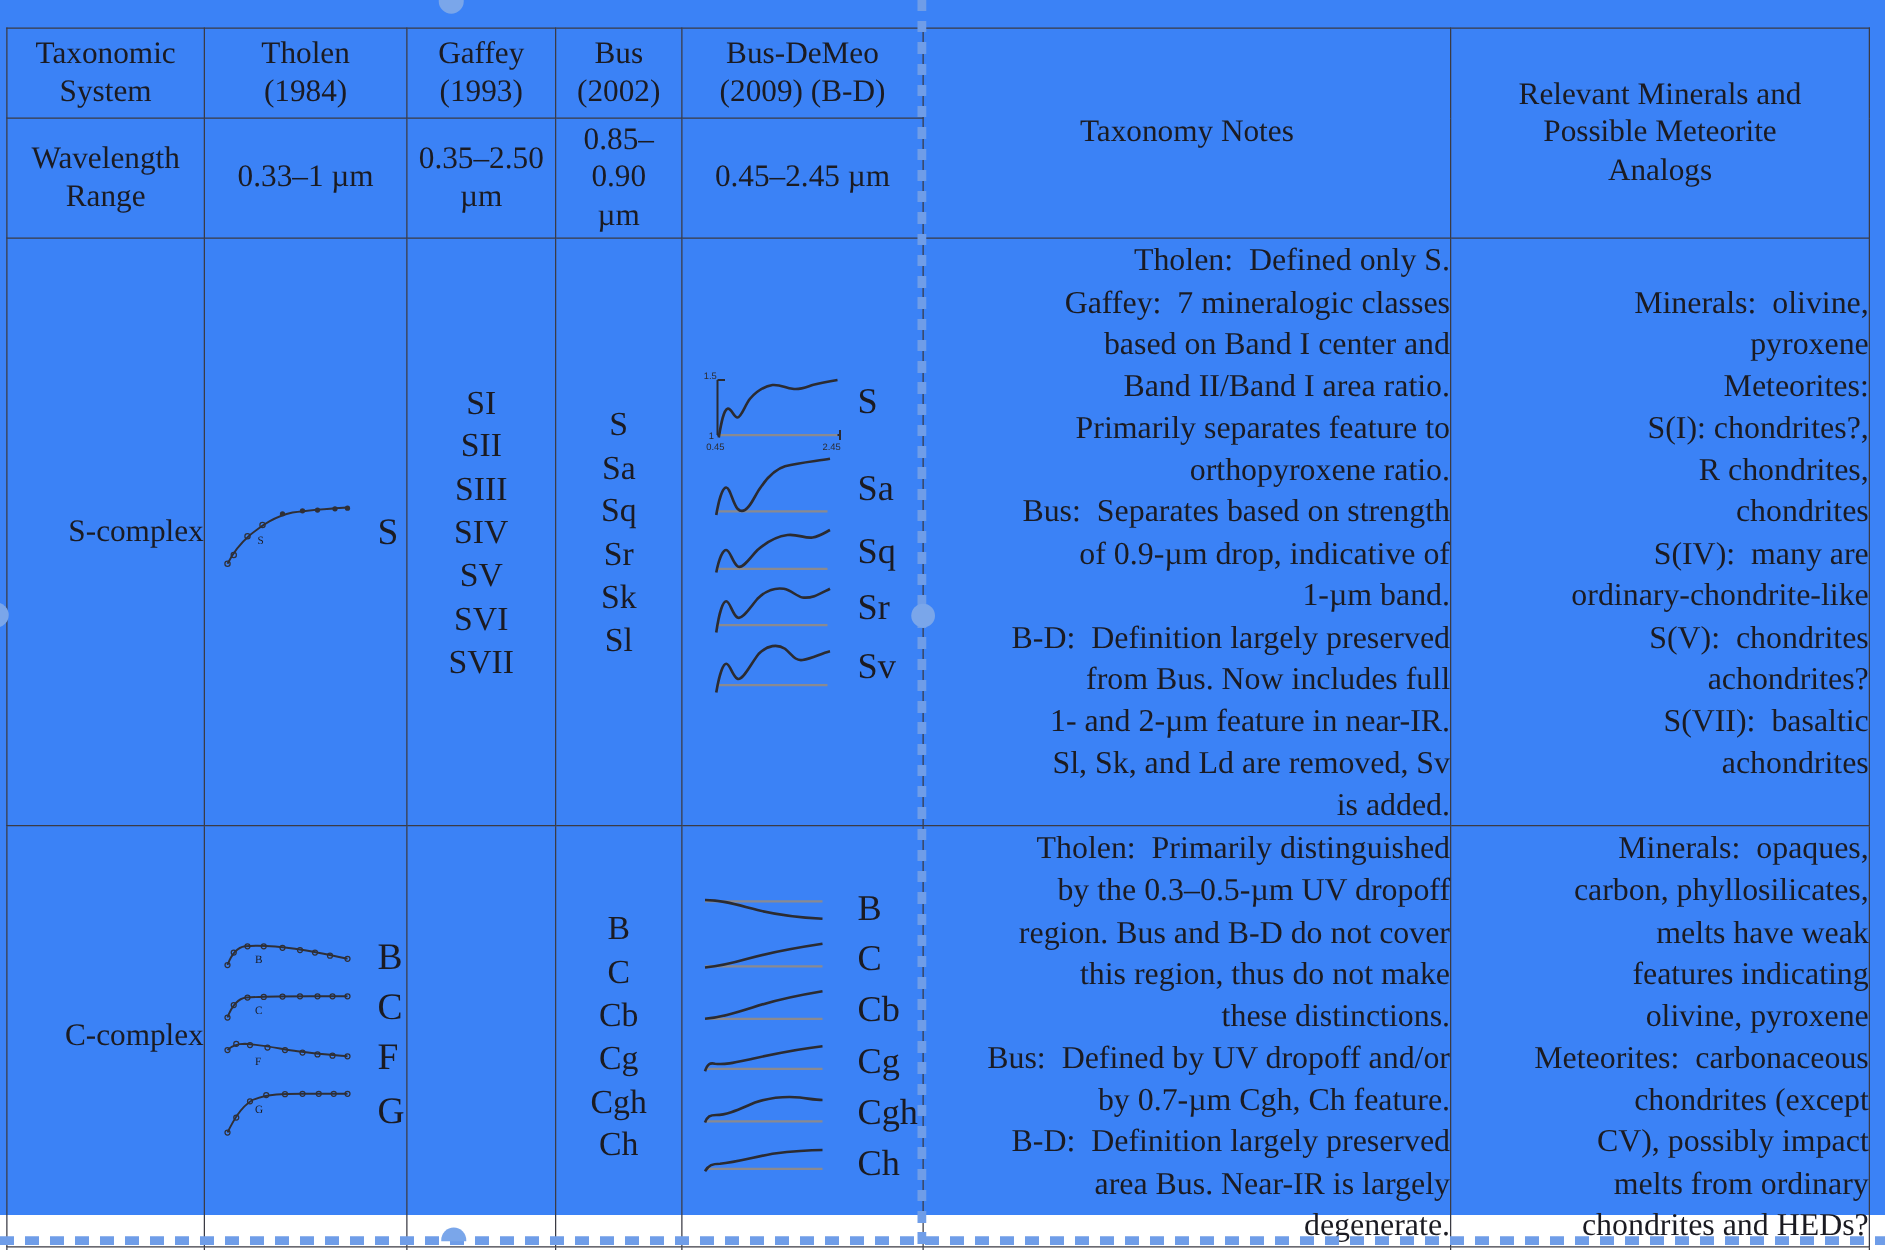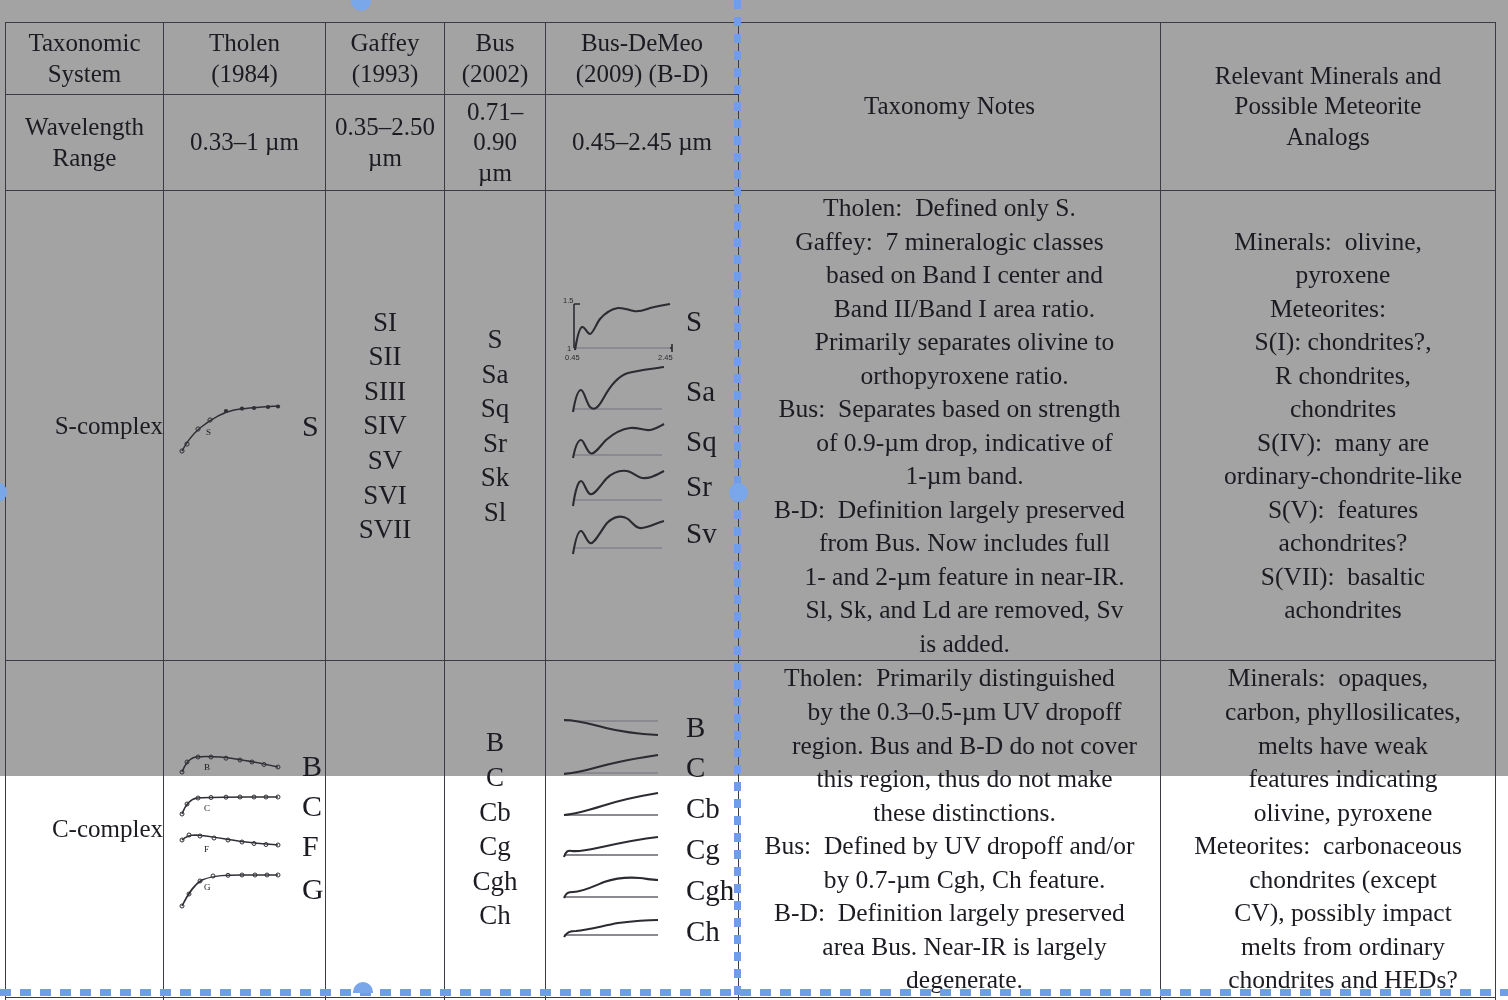--- a/index.html
+++ b/index.html
@@ -5,22 +5,22 @@
   * { box-sizing: border-box; }
   html, body {
     margin: 0; padding: 0;
     width: 1508px; height: 1000px;
     background: #ffffff;
     font-family: "Liberation Serif", "DejaVu Serif", serif;
     overflow: hidden;
   }
   #page {
     position: relative;
-    width: 1508px; height: 776px;
-    background: #a3a3a3;
+    width: 1508px; height: 972px;
+    background: #3b82f6;
   }
 
   
   table.tax {
     position: absolute;
     left: 5px; top: 22px;
     width: 1490px;
     border-collapse: collapse;
     table-layout: fixed;
     color: #1b1b22;
@@ -55,21 +55,21 @@
     font-size: 25px;
   }
   .catcell {
     text-align: center;
     font-size: 27px;
     line-height: 1.28;
     padding: 8px 0;
   }
   .notecell {
     vertical-align: top;
-    text-align: center;
+    text-align: right;
     font-size: 25.5px;
     line-height: 1.315;
     padding: 6px 8px 6px 8px;
   }
   .notecell .ln { white-space: pre; }
   .notecell .ind { padding-left: 30px; }
 
   .speccell { vertical-align: middle; padding: 4px 0; }
 
   .tholen-wrap { display: flex; align-items: center; justify-content: flex-start; }
@@ -166,21 +166,21 @@
         <td class="hdr">
           <span>Wavelength</span><br>
           <span>Range</span>
         </td>
         <td class="hdr">0.33–1 µm</td>
         <td class="hdr">
           <span>0.35–2.50</span><br>
           <span>µm</span>
         </td>
         <td class="hdr">
-          <span>0.71–</span><br>
+          <span>0.85–</span><br>
           <span>0.90</span><br>
           <span>µm</span>
         </td>
         <td class="hdr">0.45–2.45 µm</td>
       </tr>
 
       <tr>
         <td class="rowlabel">S-complex</td>
 
         <td class="speccell">
@@ -280,42 +280,42 @@
             </div>
 
           </div>
         </td>
 
         <td class="notecell">
           <div class="ln">Tholen:  Defined only S.</div>
           <div class="ln">Gaffey:  7 mineralogic classes</div>
           <div class="ln ind">based on Band I center and</div>
           <div class="ln ind">Band II/Band I area ratio.</div>
-          <div class="ln ind">Primarily separates olivine to</div>
+          <div class="ln ind">Primarily separates feature to</div>
           <div class="ln ind">orthopyroxene ratio.</div>
           <div class="ln">Bus:  Separates based on strength</div>
           <div class="ln ind">of 0.9-µm drop, indicative of</div>
           <div class="ln ind">1-µm band.</div>
           <div class="ln">B-D:  Definition largely preserved</div>
           <div class="ln ind">from Bus. Now includes full</div>
           <div class="ln ind">1- and 2-µm feature in near-IR.</div>
           <div class="ln ind">Sl, Sk, and Ld are removed, Sv</div>
           <div class="ln ind">is added.</div>
         </td>
 
         <td class="notecell">
           <div class="ln">Minerals:  olivine,</div>
           <div class="ln ind">pyroxene</div>
           <div class="ln">Meteorites:</div>
           <div class="ln ind">S(I): chondrites?,</div>
           <div class="ln ind">R chondrites,</div>
           <div class="ln ind">chondrites</div>
           <div class="ln ind">S(IV):  many are</div>
           <div class="ln ind">ordinary-chondrite-like</div>
-          <div class="ln ind">S(V):  features</div>
+          <div class="ln ind">S(V):  chondrites</div>
           <div class="ln ind">achondrites?</div>
           <div class="ln ind">S(VII):  basaltic</div>
           <div class="ln ind">achondrites</div>
         </td>
       </tr>
 
       <tr>
         <td class="rowlabel">C-complex</td>
 
         <td class="speccell">

